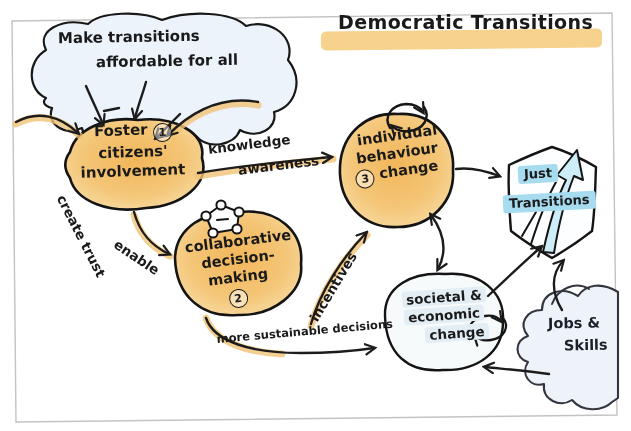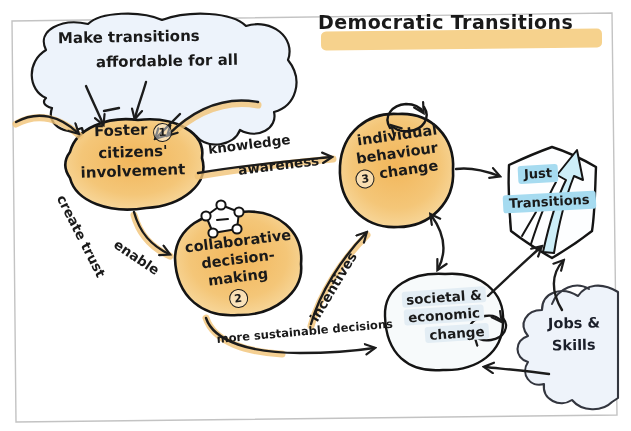--- a/index.html
+++ b/index.html
@@ -119,21 +119,21 @@
     <path d="M 206,216 L 221,205 L 239,212 L 237,229 L 213,233 Z" fill="#ffffff" stroke="#141414" stroke-width="2" stroke-linejoin="round"></path>
     <path d="M 217,220 L 228,219" stroke="#141414" stroke-width="2" stroke-linecap="round"></path>
     <circle cx="206" cy="216" r="4.6" fill="#fff" stroke="#141414" stroke-width="2"></circle>
     <circle cx="221" cy="205" r="4.6" fill="#fff" stroke="#141414" stroke-width="2"></circle>
     <circle cx="239" cy="212" r="4.6" fill="#fff" stroke="#141414" stroke-width="2"></circle>
     <circle cx="237" cy="229" r="4.6" fill="#fff" stroke="#141414" stroke-width="2"></circle>
     <circle cx="213" cy="233" r="4.6" fill="#fff" stroke="#141414" stroke-width="2"></circle>
   </g>
 </svg>
 
-  <div class="t title" style="left:318px;top:11px;width:270px;">Democratic Transitions</div>
+  <div class="t title" style="left:338px;top:11px;width:270px;">Democratic Transitions</div>
 
   <div class="t cloudtxt" style="left:58px;top:28px;transform:rotate(-1deg);">Make transitions</div>
   <div class="t cloudtxt" style="left:96px;top:52px;transform:rotate(-1deg);">affordable for all</div>
 
   <div class="t node1 ctr" style="left:62px;top:121px;">
     <div><span>Foster</span>
       <span class="badge">1</span></div>
     <div>citizens'</div>
     <div>involvement</div>
   </div>
@@ -166,15 +166,15 @@
   <div class="t soc ctr" style="left:386px;top:288px;">
     <div><span>societal &amp;</span></div>
     <div><span>economic</span></div>
     <div class="shiftr"><span>change</span></div>
   </div>
 
   <div class="t shieldline" style="left:518px;top:165px;">Just</div>
   <div class="t shieldline" style="left:503px;top:193px;">Transitions</div>
 
   <div class="t jobs" style="left:548px;top:314px;transform:rotate(-1deg);">Jobs &amp;</div>
-  <div class="t jobs" style="left:552px;top:336px;transform:rotate(-1deg);">Skills</div>
+  <div class="t jobs" style="left:564px;top:336px;transform:rotate(-1deg);">Skills</div>
 
 </div>
 
 </body></html>

